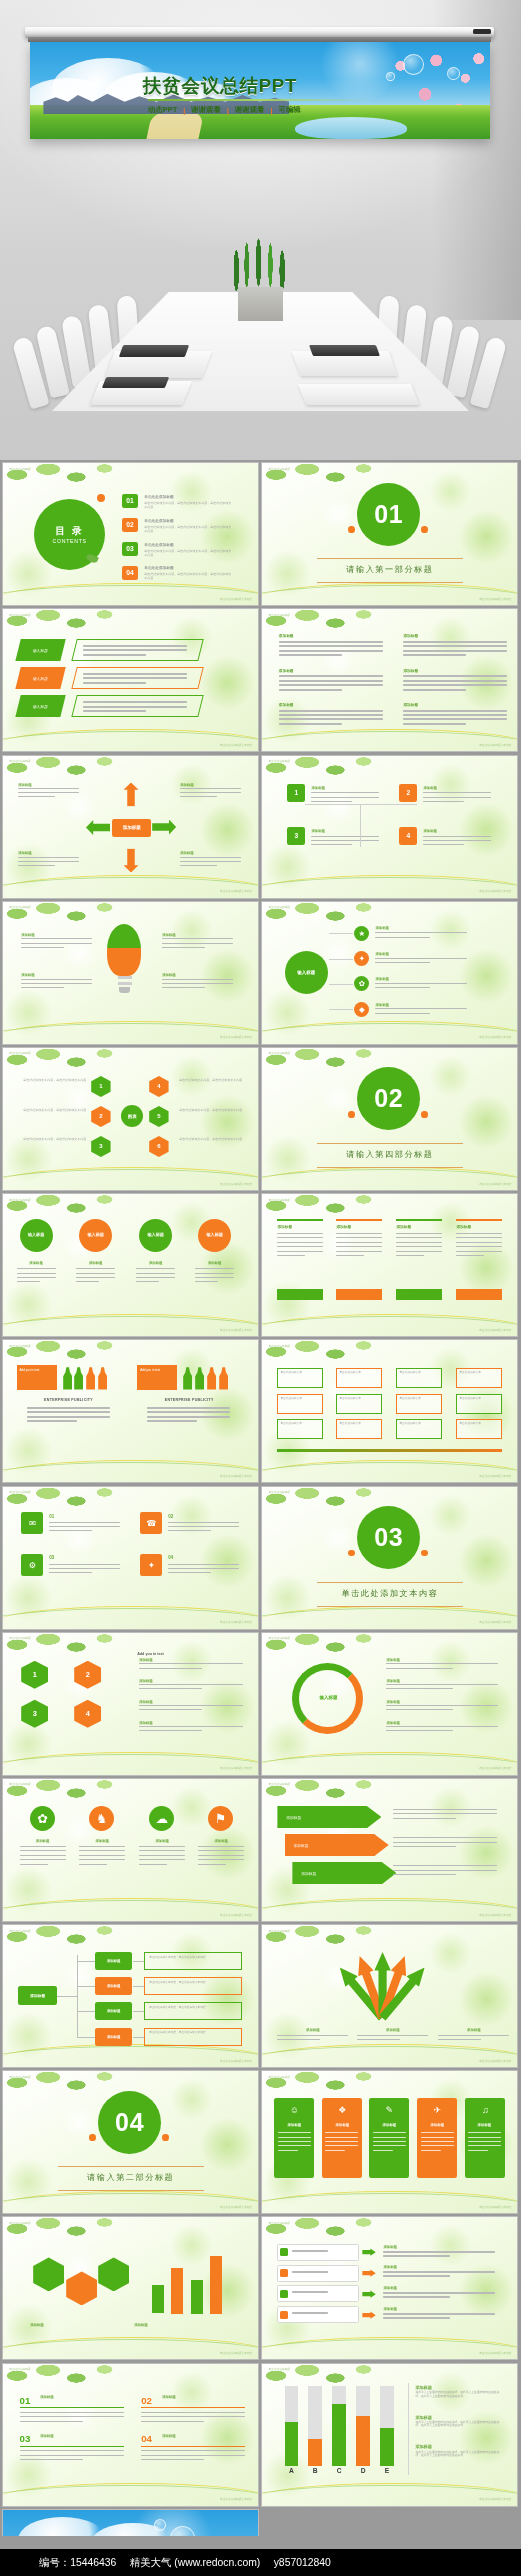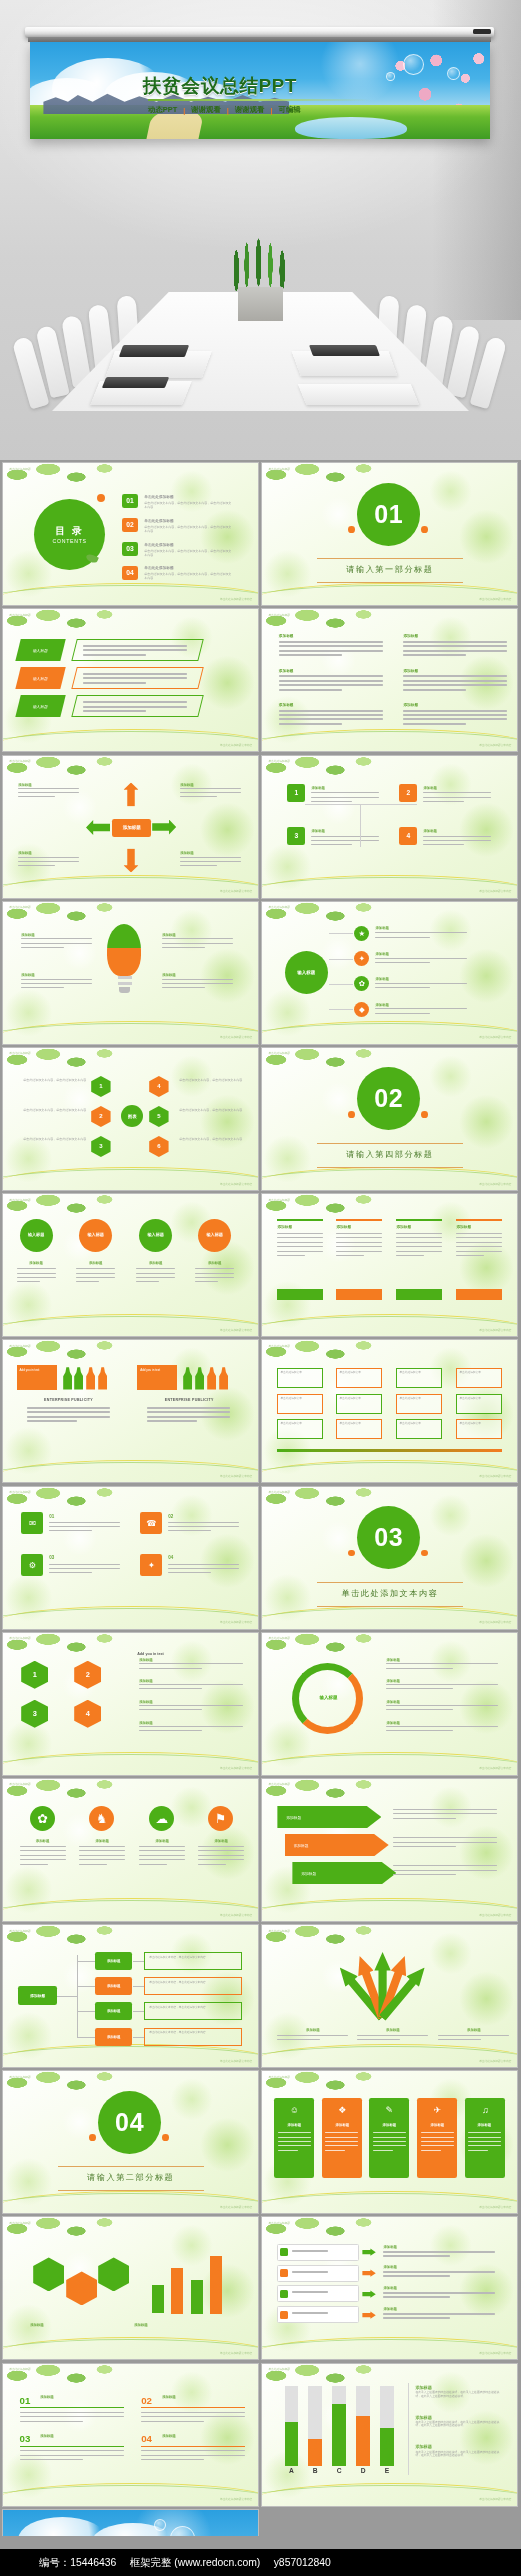--- a/index.html
+++ b/index.html
@@ -1106,16 +1106,16 @@
       <div class="bubble" style="position:absolute;right:92px;top:9px;width:12px;height:12px;"></div>
       <div class="blossom" style="right:-4.5px;top:22.3px;width:97px;height:97px;"></div>
       <div class="thanks-title">谢谢观看</div>
       <div class="thanks-pill">在这里输入您的公司名称</div>
     </div>
   </div>
 
 <div class="gap-strip"></div>
 <div class="footer">
   <span>编号：15446436</span>
-  <span>框架完整 (www.redocn.com)</span>
+  <span>精美大气 (www.redocn.com)</span>
   <span>y857012840</span>
 </div>
 
 
 </body></html>

